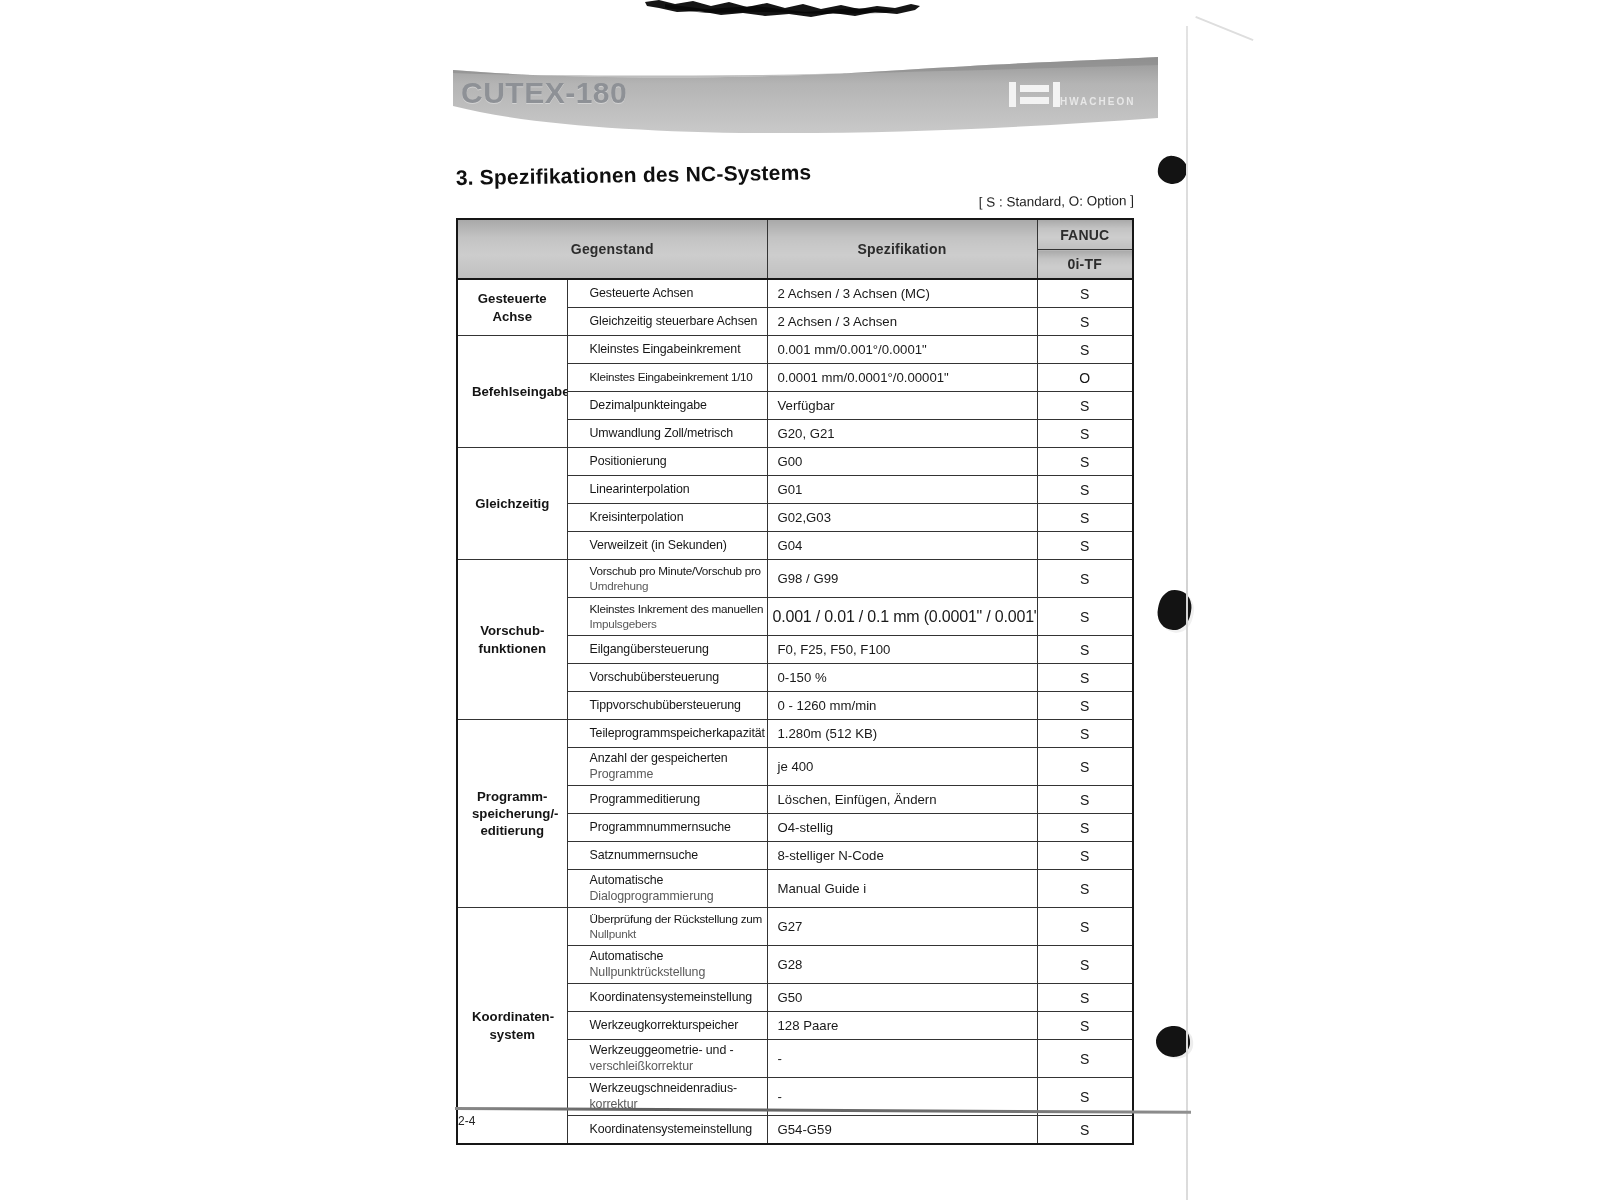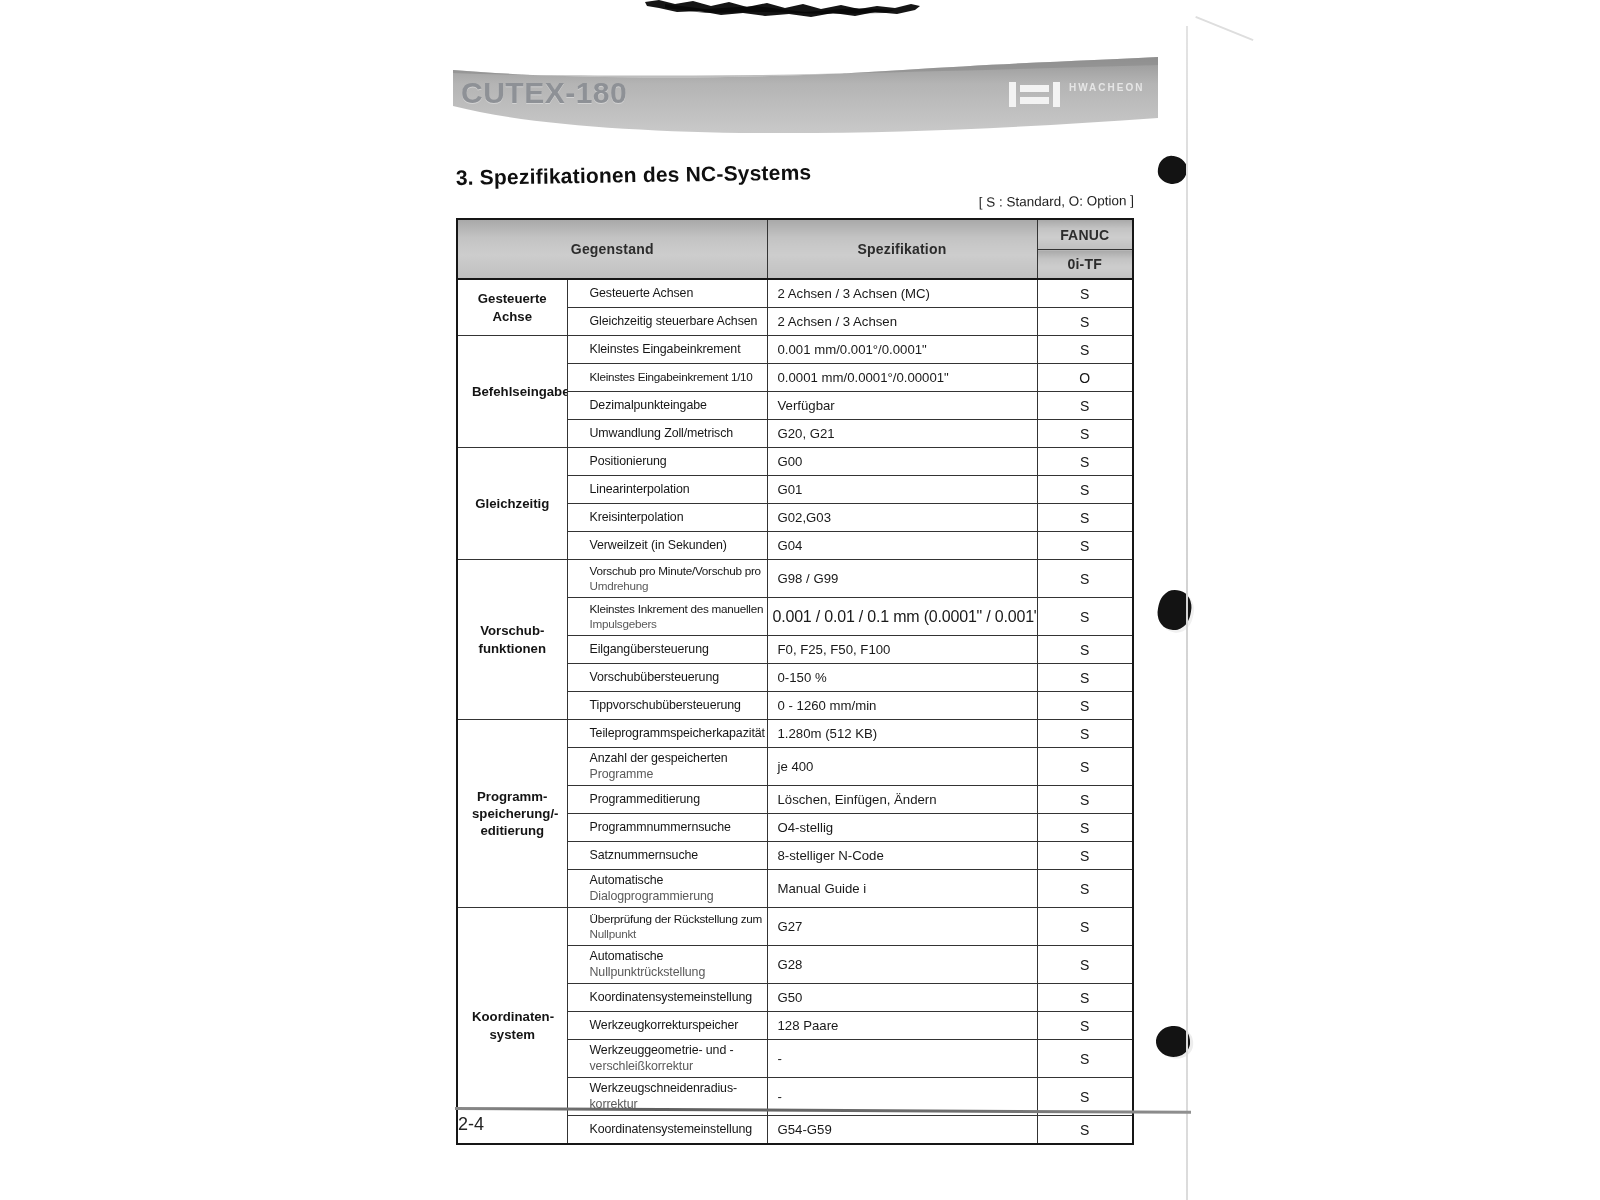--- a/index.html
+++ b/index.html
@@ -19,21 +19,21 @@
   .page-corner{position:absolute;left:1196px;top:16px;width:62px;height:2px;background:#dedede;transform:rotate(22deg);transform-origin:left top;}
 
   
   .banner{position:absolute;left:453px;top:56px;width:705px;height:80px;}
   .banner svg{position:absolute;left:0;top:0;}
   .product-name{
     position:absolute;left:8px;top:20px;font-size:30px;font-weight:bold;
     color:#8e9196;letter-spacing:0.5px;white-space:nowrap;
     text-shadow:0 1px 0 rgba(255,255,255,0.35);
   }
-  .brand{position:absolute;left:556px;top:26px;display:flex;align-items:flex-start;gap:9px;}
+  .brand{position:absolute;left:556px;top:26px;display:flex;align-items:flex-end;}
   .brand-mark{display:flex;align-items:center;gap:4px;}
   .vbar{width:7px;height:25px;background:#f3f3f3;}
   .hbars{display:flex;flex-direction:column;gap:5px;}
   .hbar{width:29px;height:7px;background:#f3f3f3;}
   .brand-name{font-size:10px;font-weight:bold;color:#f2f2f2;letter-spacing:2px;opacity:0.8;}
 
   
   .doc-title{position:absolute;left:456px;top:166px;font-size:21px;font-weight:bold;color:#0f0f0f;
     transform:rotate(-0.9deg);transform-origin:left bottom;letter-spacing:0.2px;}
   .legend{position:absolute;left:958px;top:194px;width:176px;text-align:right;font-size:13.5px;color:#1e1e1e;
@@ -62,21 +62,21 @@
   td.cell-item::first-line{color:#161616;}
   td.cell-item.tight-item{font-size:11.7px;letter-spacing:-0.25px;}
   td.cell-spec{text-align:left;padding:1px 2px 1px 10px;font-size:13.2px;color:#191919;white-space:nowrap;margin-left:8px;}
   td.cell-spec.tight{font-size:16px;letter-spacing:-0.2px;padding-left:5px;}
   td.cell-fanuc{text-align:center;font-size:14px;color:#161616;}
 
   
   .footer-rule{position:absolute;left:455px;top:1107px;width:736px;height:3px;
     background:linear-gradient(90deg,#8a8a8a,#5e5e5e 25%,#6f6f6f 70%,#909090);
     transform:rotate(0.3deg);transform-origin:left center;}
-  .page-number{position:absolute;left:458px;top:1114px;font-size:18px;color:#242424;}
+  .page-number{position:absolute;left:458px;top:1114px;font-size:12px;color:#242424;}
 </style>
 </head>
 <body>
 
 <div class="smudge">
   <svg width="275" height="18" viewBox="0 0 275 18">
     <path d="M0,2 L14,0 30,4 48,1 66,6 84,2 102,7 122,3 140,8 158,4 176,9 196,5 214,9 232,6 250,8 266,4 275,6 270,10 252,14 230,12 210,16 188,13 166,17 144,14 120,16 98,13 76,15 54,11 32,12 14,8 2,6 Z" fill="#151515"></path>
     <path d="M20,4 L60,9 110,6 160,12 210,8 250,10 240,13 180,14 120,12 60,13 20,8 Z" fill="#000" opacity="0.6"></path>
   </svg>
 </div>

